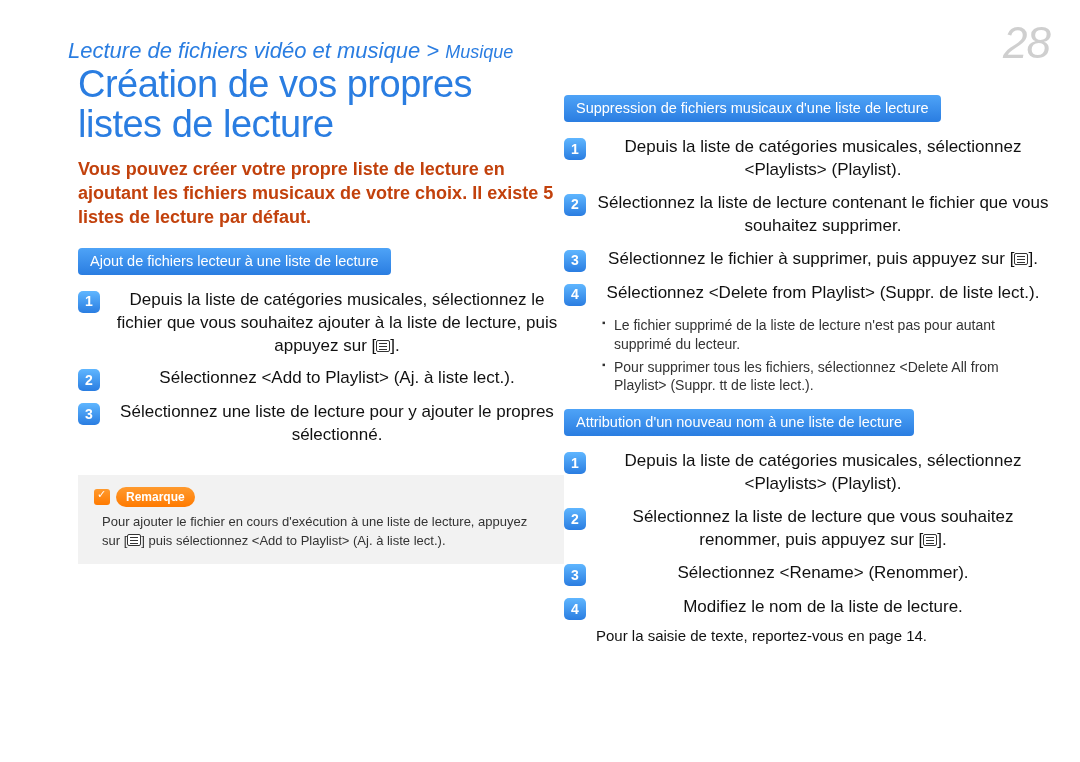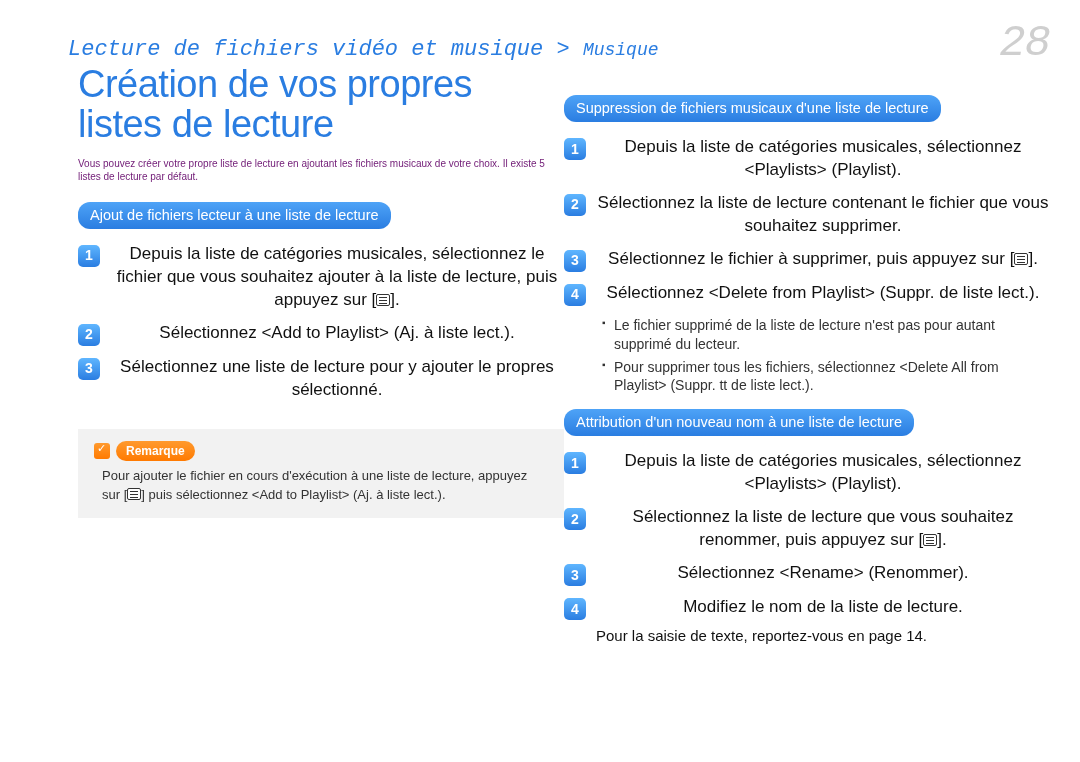--- a/index.html
+++ b/index.html
@@ -13,21 +13,21 @@
     overflow: hidden;
   }
   .header {
     position: absolute;
     top: 18px;
     left: 68px;
     right: 30px;
     display: flex;
     justify-content: space-between;
     align-items: baseline;
-    font-family: Liberation Mono, monospace;
+    font-family: Liberation Sans, sans-serif;
   }
   .breadcrumb {
     font-size: 22px;
     color: #2a7de1;
     font-style: italic;
   }
   .breadcrumb .sub {
     font-size: 18px;
   }
   .page-num {
@@ -48,32 +48,33 @@
   .col { flex: 1; min-width: 0; }
   .page-title {
     font-size: 38px;
     font-weight: 400;
     color: #2a7de1;
     line-height: 1.05;
     margin-bottom: 12px;
     letter-spacing: -0.5px;
   }
   .intro {
-    font-size: 10px;
-    color: #701a75;
+    font-size: 18px;
+    color: #c2410c;
     line-height: 1.35;
     margin-bottom: 18px;
+    font-weight: bold;
   }
   .pill {
     display: inline-block;
     background: linear-gradient(#4ea3f7, #2a7de1);
     color: #fff;
     font-size: 14.5px;
     padding: 5px 12px 6px;
-    border-radius: 12px;
+    border-radius: 4px;
     margin-bottom: 14px;
   }
   .step-list { list-style: none; }
   .step-item {
     display: flex;
     gap: 10px;
     font-size: 17px;
     line-height: 1.35;
     margin-bottom: 10px;
     color: #111;

